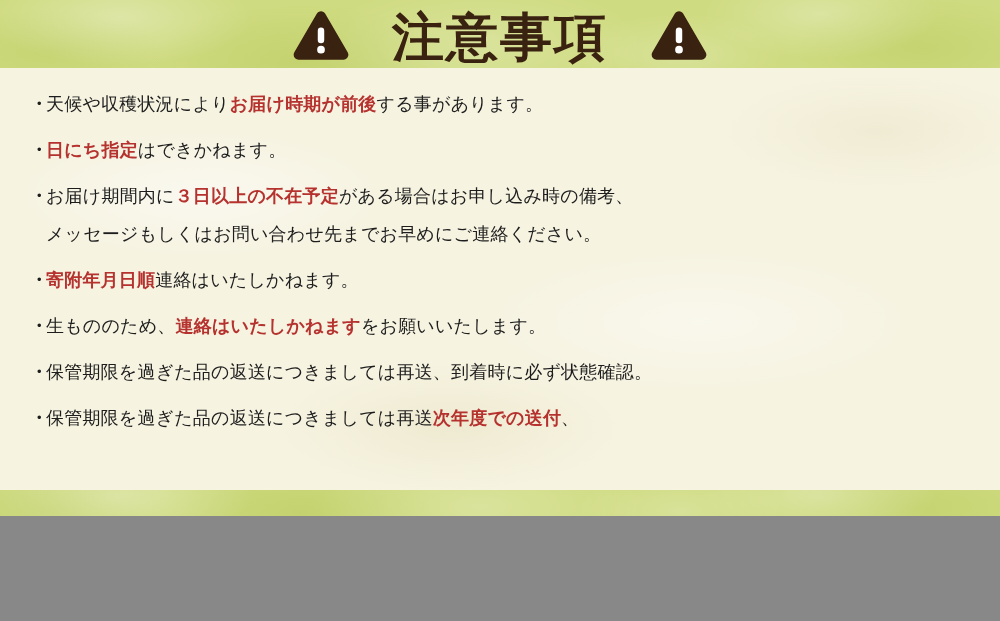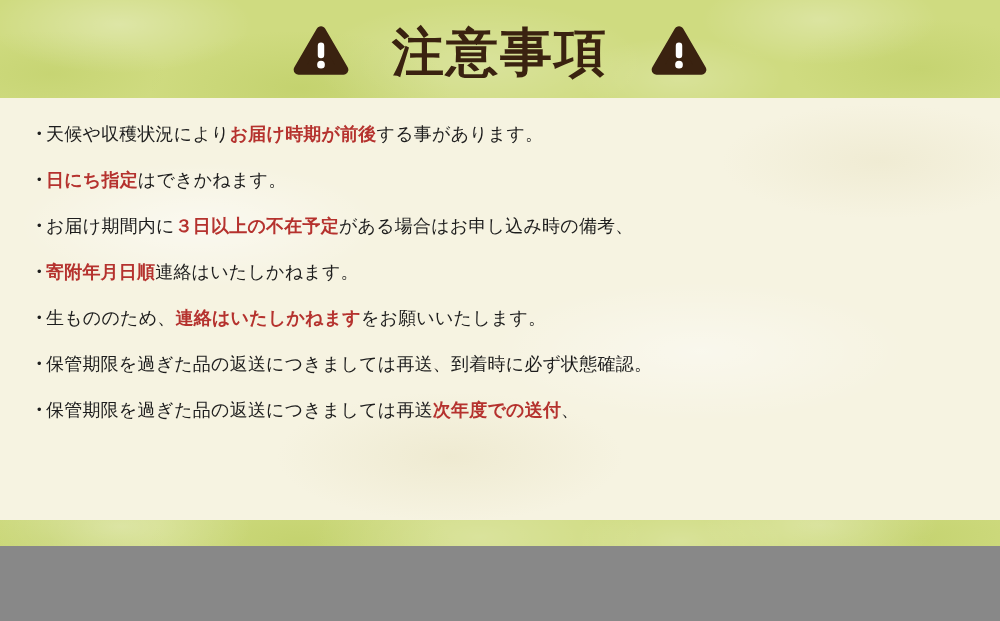--- a/index.html
+++ b/index.html
@@ -19,21 +19,21 @@
     background-image:
       radial-gradient(ellipse 190px 70px at 12% 25%, rgba(255,255,255,.30), transparent 70%),
       radial-gradient(ellipse 240px 90px at 48% 65%, rgba(255,255,255,.22), transparent 70%),
       radial-gradient(ellipse 170px 65px at 82% 20%, rgba(255,255,255,.26), transparent 70%),
       radial-gradient(ellipse 150px 60px at 68% 80%, rgba(255,255,255,.20), transparent 70%),
       radial-gradient(ellipse 210px 80px at 30% 90%, rgba(170,190,70,.30), transparent 72%),
       radial-gradient(ellipse 180px 70px at 92% 70%, rgba(170,190,70,.26), transparent 72%),
       radial-gradient(ellipse 160px 60px at 5% 75%, rgba(170,190,70,.22), transparent 72%);
   }
   .header-band{
-    height:98px;display:flex;align-items:center;justify-content:center;gap:42px;
+    height:68px;display:flex;align-items:center;justify-content:center;gap:42px;
     padding-top:8px;
   }
   .page-title{
     font-family:"Liberation Serif","DejaVu Serif",serif;
     font-weight:bold;font-size:52px;color:var(--title);
     letter-spacing:2px;line-height:1;
   }
   .warn-icon{display:block;}
   .banner{
     height:75px;background:var(--brown);
@@ -99,20 +99,21 @@
       <div class="note">
         <span class="bullet">・</span>
         <div class="note-body">
           <div class="note-line"><span class="seg em">日にち指定</span><span class="seg">はできかねます。</span></div>
         </div>
       </div>
       <div class="note">
         <span class="bullet">・</span>
         <div class="note-body">
           <div class="note-line"><span class="seg">お届け期間内に</span><span class="seg em">３日以上の不在予定</span><span class="seg">がある場合はお申し込み時の備考、</span></div>
+          <div class="note-line"><span class="seg">メッセージもしくはお問い合わせ先までお早めにご連絡ください。</span></div>
         </div>
       </div>
       <div class="note">
         <span class="bullet">・</span>
         <div class="note-body">
           <div class="note-line"><span class="seg em">寄附年月日順</span><span class="seg">連絡はいたしかねます。</span></div>
         </div>
       </div>
       <div class="note">
         <span class="bullet">・</span>

